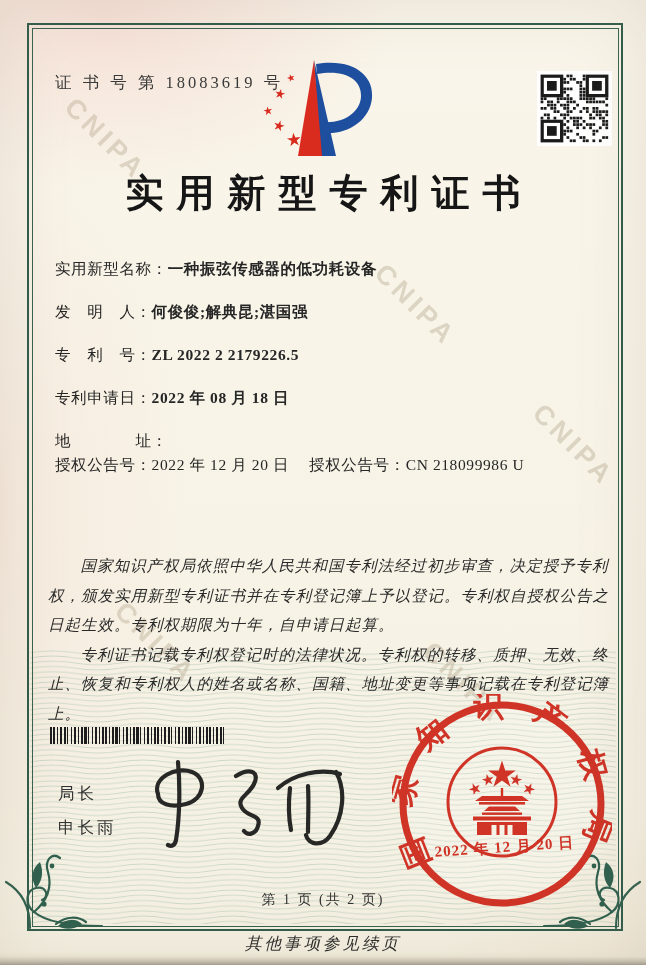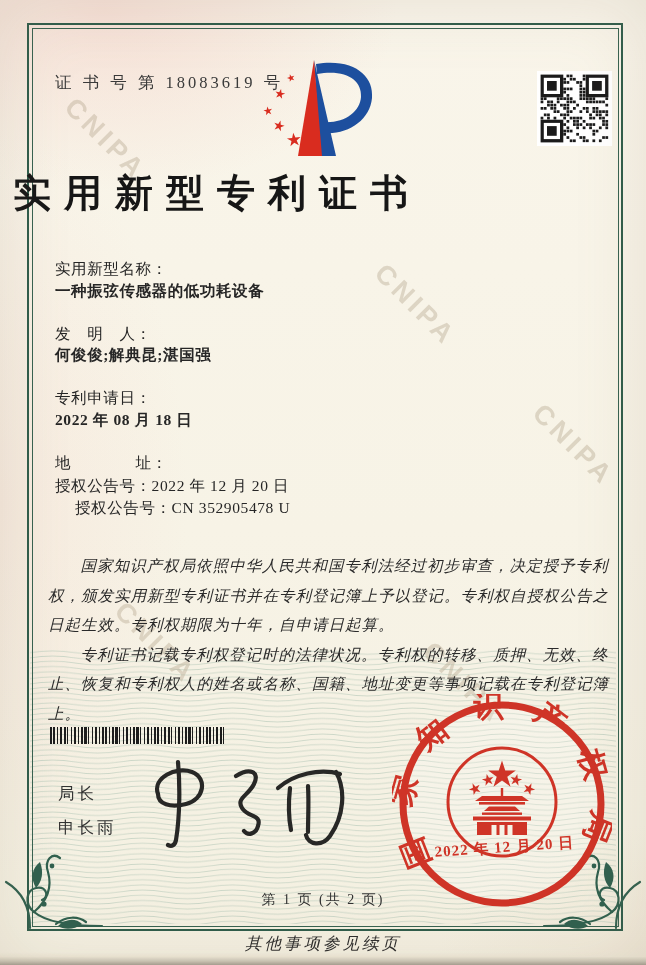--- a/index.html
+++ b/index.html
@@ -14,24 +14,24 @@
   }
   .photo::after{content:"";position:absolute;inset:0;box-shadow:inset 0 0 70px rgba(150,130,105,.18);pointer-events:none;}
   .frame{position:absolute;left:27px;top:23px;width:592px;height:904px;border:2.5px solid #2e5c4a;}
   .frame::after{content:"";position:absolute;inset:2.5px;border:1.2px solid #36614f;}
   .waves{position:absolute;left:30px;top:650px;width:586px;height:274px;opacity:.85;}
   .watermark{position:absolute;font-family:"Liberation Sans",sans-serif;font-weight:700;font-size:27px;
     letter-spacing:4px;color:rgba(184,170,146,.42);transform:rotate(45deg);transform-origin:left top;}
   .cert-no{position:absolute;left:55px;top:72px;font-size:16.5px;letter-spacing:3px;word-spacing:1px;color:#3a3a3a;}
   .logo{position:absolute;left:250px;top:54px;}
   .qr{position:absolute;left:537px;top:71px;}
-  .title{position:absolute;left:0;right:0;top:168px;margin:0;text-align:left;
+  .title{position:absolute;left:0;right:0;top:168px;margin:0;text-align:center;
     font-size:38px;font-weight:700;letter-spacing:13px;text-indent:13px;color:#161616;}
   .fields{position:absolute;left:55px;right:30px;top:258px;font-size:15.5px;letter-spacing:.6px;color:#262626;}
-  .frow{display:flex;margin-bottom:21.5px;line-height:21.5px;flex-direction:column;}
+  .frow{display:flex;margin-bottom:21.5px;line-height:21.5px;}
   .lbl{white-space:pre;flex:none;}
   .val{flex:1;font-weight:bold;}
   .grant{display:flex;}
   .gpair{display:flex;}
   .gpair.second{margin-left:20px;}
   .paras{position:absolute;left:48px;right:33px;top:551px;font-size:15.5px;line-height:29.5px;
     letter-spacing:1px;color:#2a2a2a;font-style:italic;}
   .paras p{margin:0;text-indent:2.1em;}
   .barcode{position:absolute;left:50px;top:727px;width:174px;height:17px;
     background:repeating-linear-gradient(90deg,#1d1d1d 0 1.6px,transparent 1.6px 3.1px,#1d1d1d 3.1px 5.4px,transparent 5.4px 7px,#1d1d1d 7px 8px,transparent 8px 10.4px);}
@@ -288,34 +288,38 @@
   <div class="fields">
     <div class="frow">
       <span class="lbl">实用新型名称：</span>
       <span class="val">一种振弦传感器的低功耗设备</span>
     </div>
     <div class="frow">
       <span class="lbl">发　明　人：</span>
       <span class="val">何俊俊;解典昆;湛国强</span>
     </div>
     <div class="frow">
+      <span class="lbl">专　利　号：</span>
+      <span class="val">ZL 2022 2 2179226.5</span>
+    </div>
+    <div class="frow">
       <span class="lbl">专利申请日：</span>
       <span class="val">2022 年 08 月 18 日</span>
     </div>
     <div class="frow" style="margin-bottom:2px;">
       <span class="lbl">地　　　　址：</span>
     </div>
     <div class="frow grant">
       <span class="gpair">
         <span class="lbl">授权公告号：</span>
         <span>2022 年 12 月 20 日</span>
       </span>
       <span class="gpair second">
         <span class="lbl">授权公告号：</span>
-        <span>CN 352905478 U</span>
+        <span>CN 218099986 U</span>
       </span>
     </div>
   </div>
 
   <div class="paras">
     <p>国家知识产权局依照中华人民共和国专利法经过初步审查，决定授予专利权，颁发实用新型专利证书并在专利登记簿上予以登记。专利权自授权公告之日起生效。专利权期限为十年，自申请日起算。</p>
     <p>专利证书记载专利权登记时的法律状况。专利权的转移、质押、无效、终止、恢复和专利权人的姓名或名称、国籍、地址变更等事项记载在专利登记簿上。</p>
   </div>
 
   <div class="barcode"></div>

